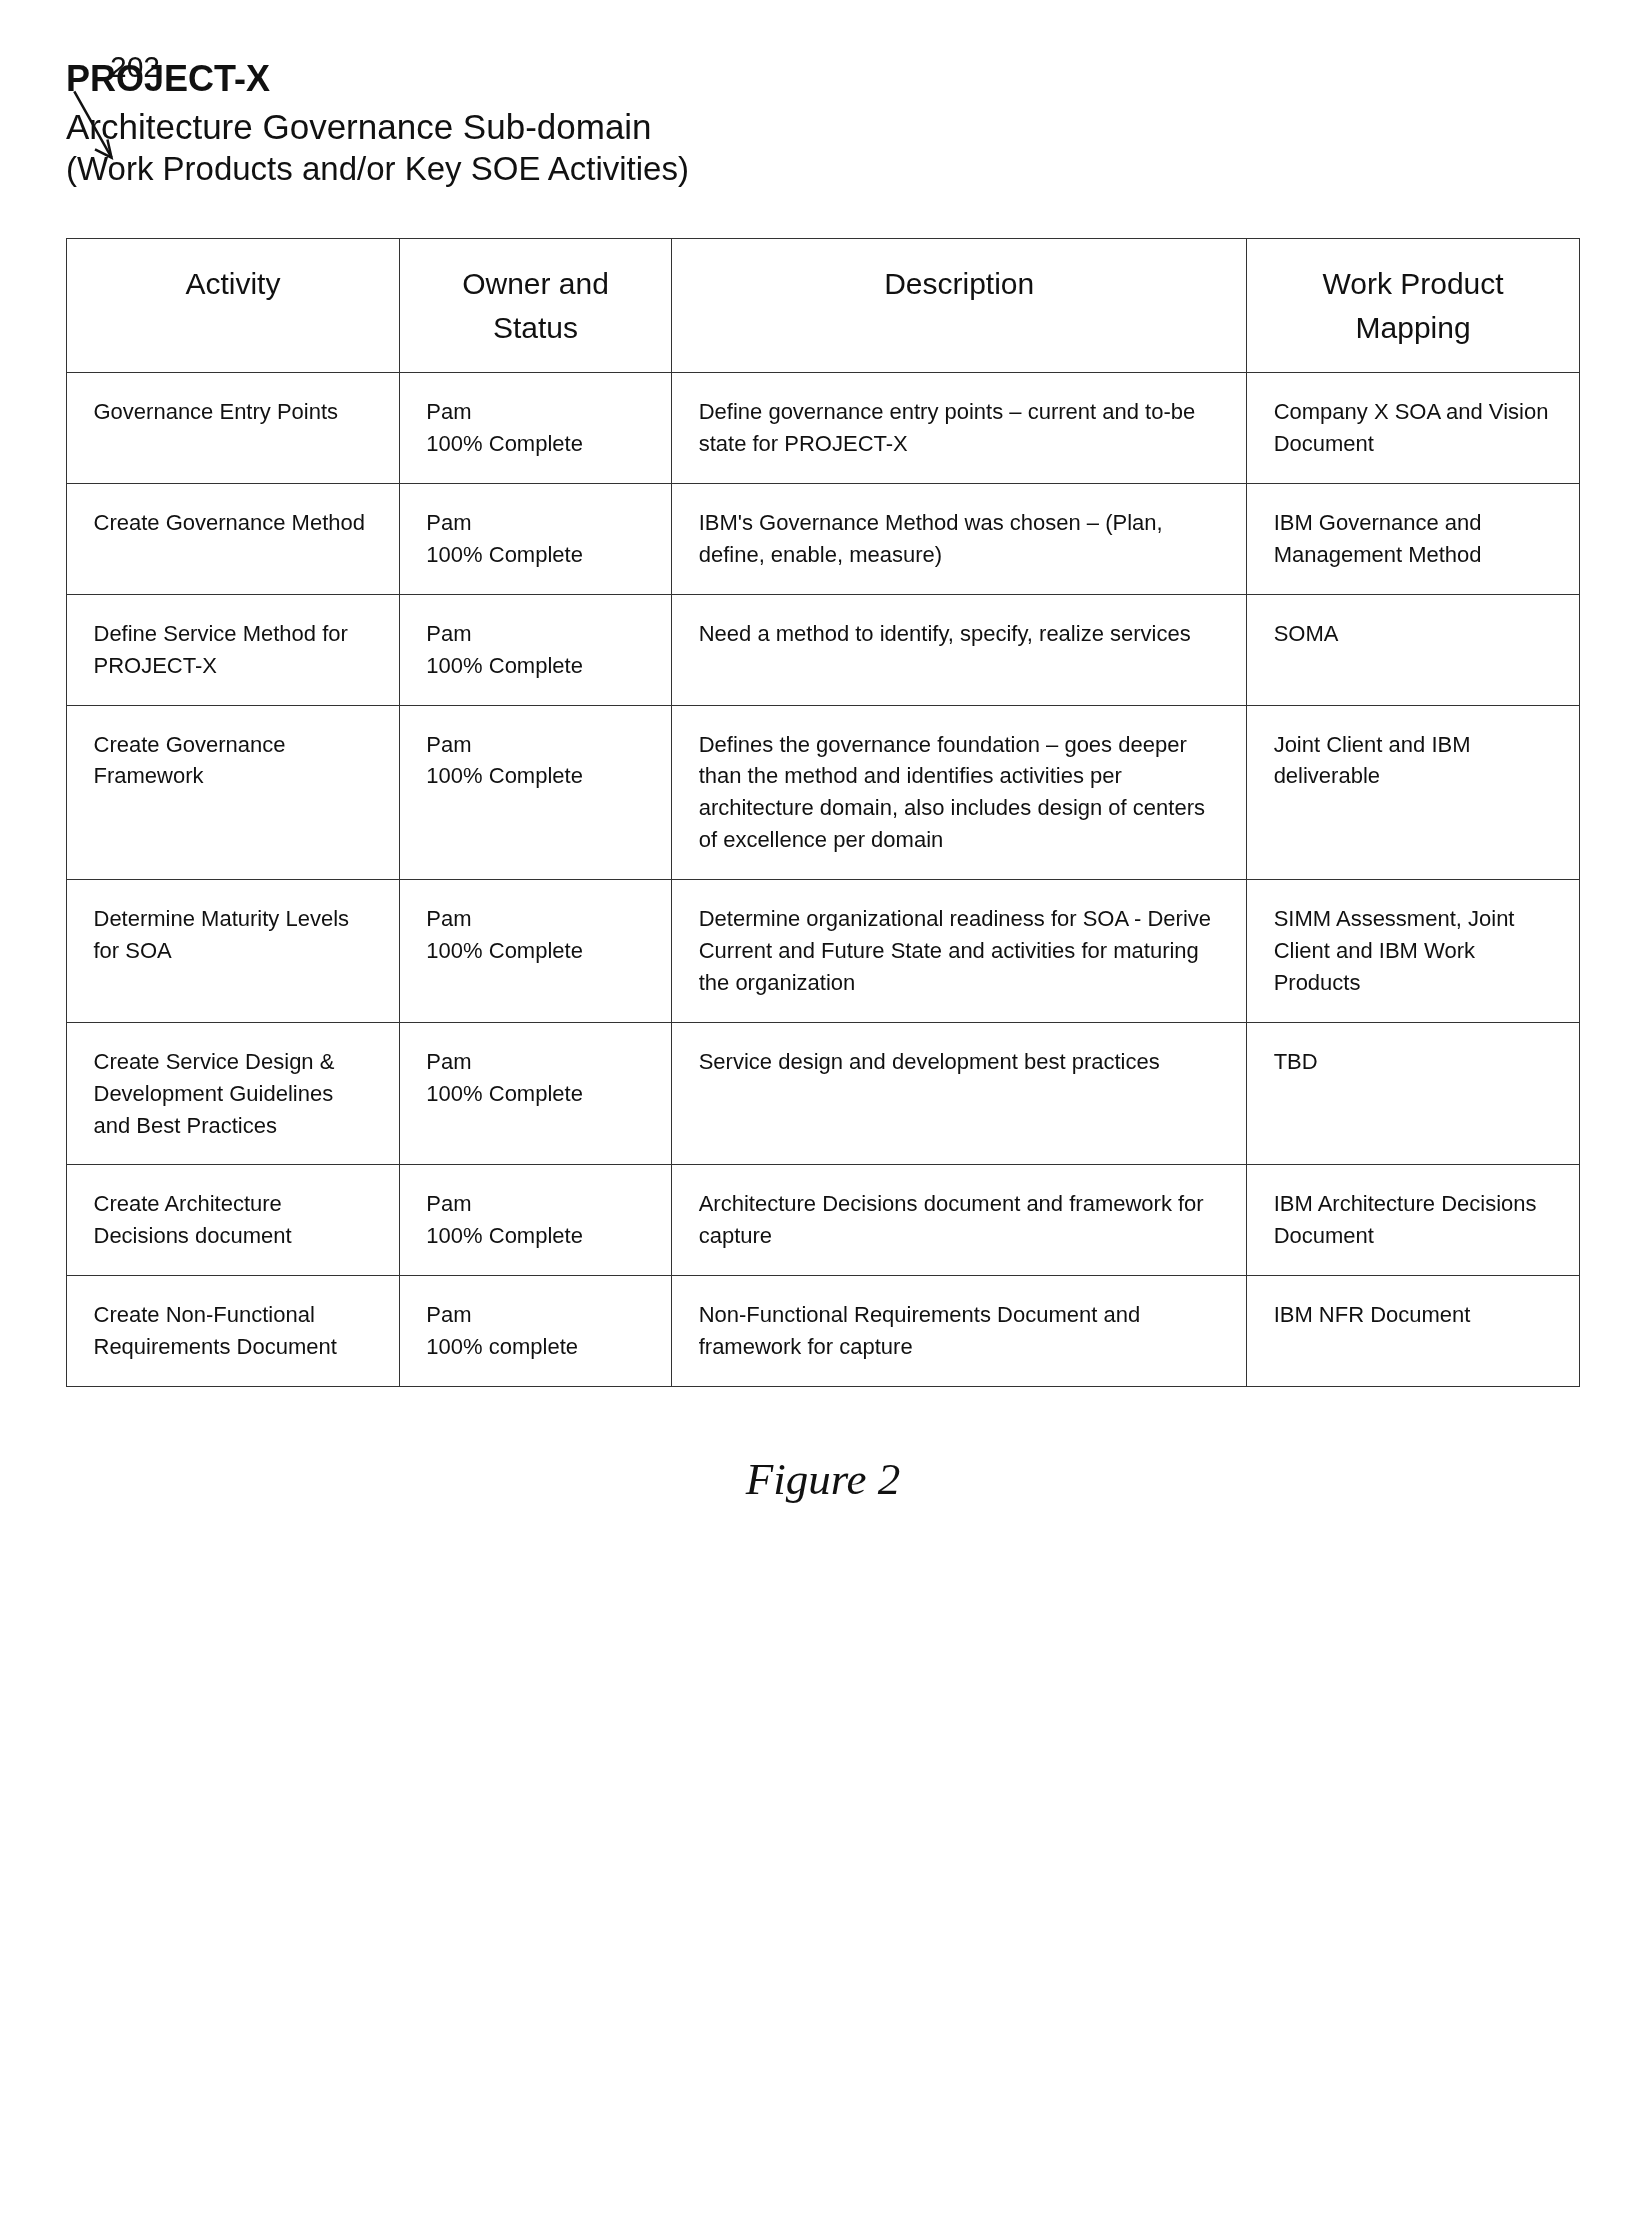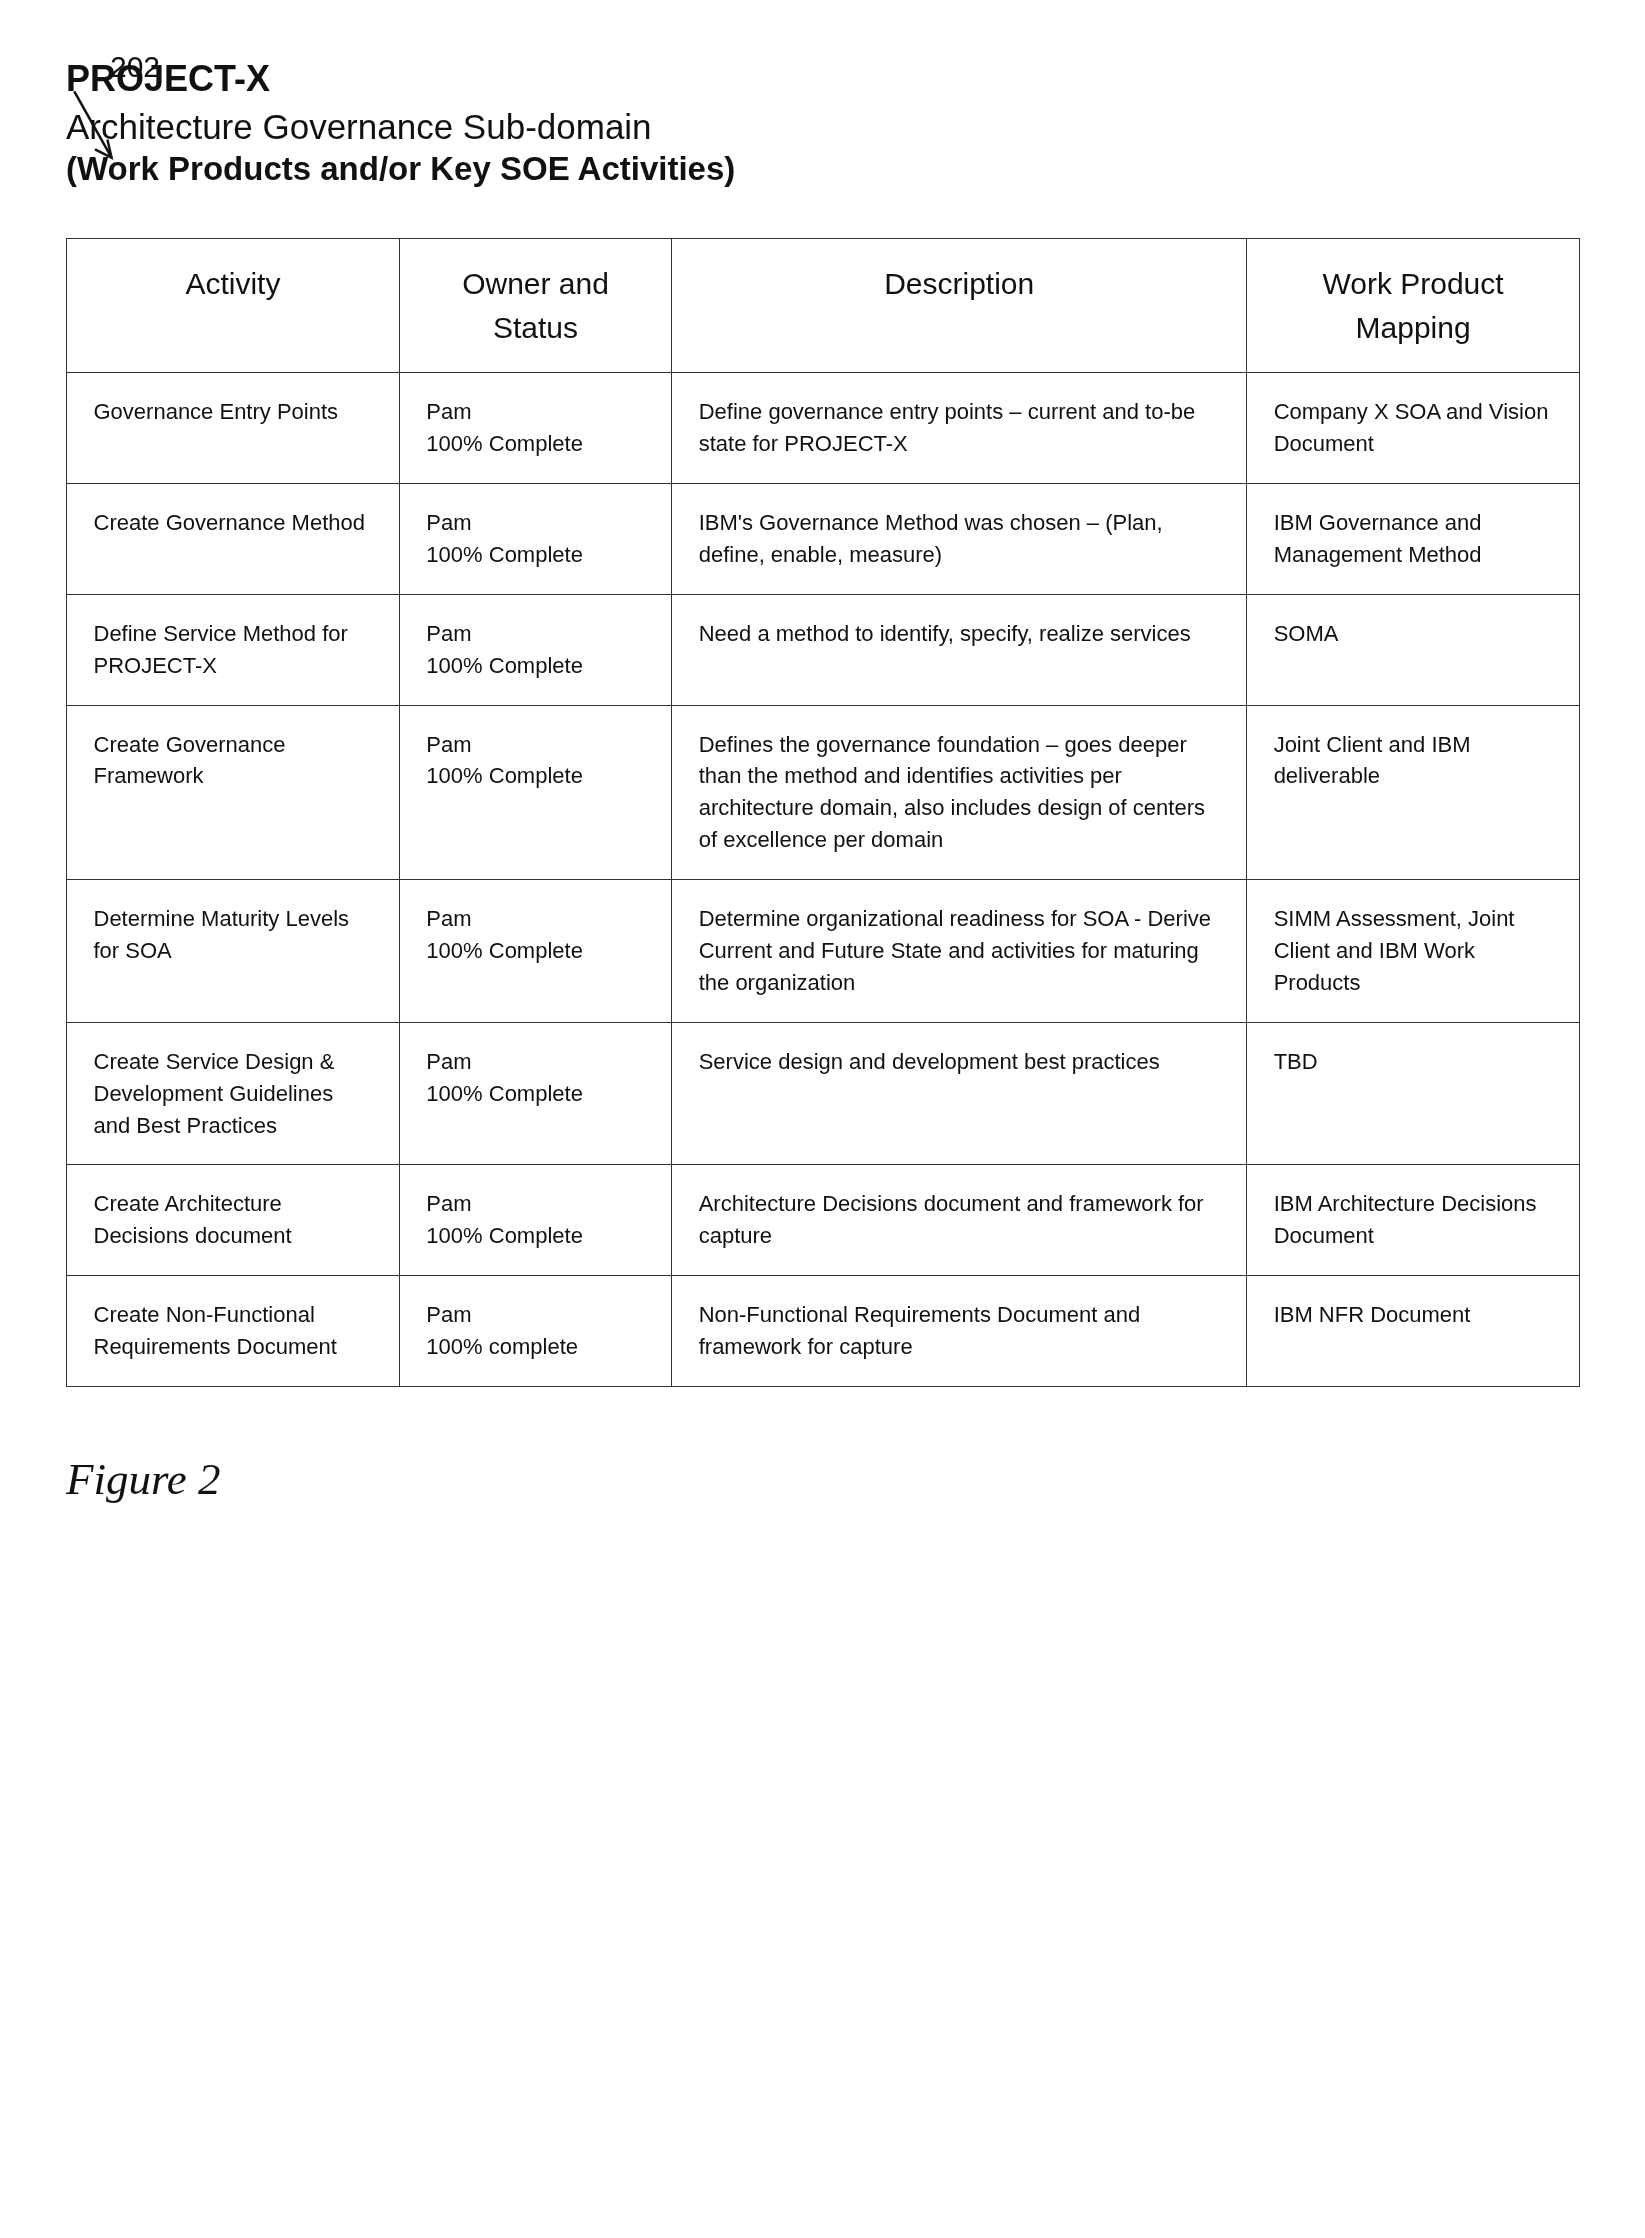--- a/index.html
+++ b/index.html
@@ -35,21 +35,21 @@
       font-weight: bold;
       margin-bottom: 6.6px;
     }
     .header .sub-title {
       font-size: 35px;
       font-weight: normal;
       margin-bottom: 3.3px;
     }
     .header .sub-title2 {
       font-size: 33px;
-      font-weight: bold;
+      font-weight: normal;
     }
     table {
       width: 100%;
       border-collapse: collapse;
       margin-bottom: 66px;
     }
     th, td {
       border: 1.7px solid #333;
       padding: 23px 26.5px;
       vertical-align: top;
@@ -60,21 +60,21 @@
       font-weight: normal;
       text-align: center;
       font-size: 30px;
       background: #fff;
     }
     col.col-activity { width: 22%; }
     col.col-owner { width: 18%; }
     col.col-desc { width: 38%; }
     col.col-work { width: 22%; }
     .figure-caption {
-      text-align: left;
+      text-align: center;
       font-family: Georgia, 'Times New Roman', serif;
       font-style: italic;
       font-size: 45px;
       margin-top: 16.5px;
     }
   </style>
 </head>
 <body>
 
 <span class="page-number">202</span>

